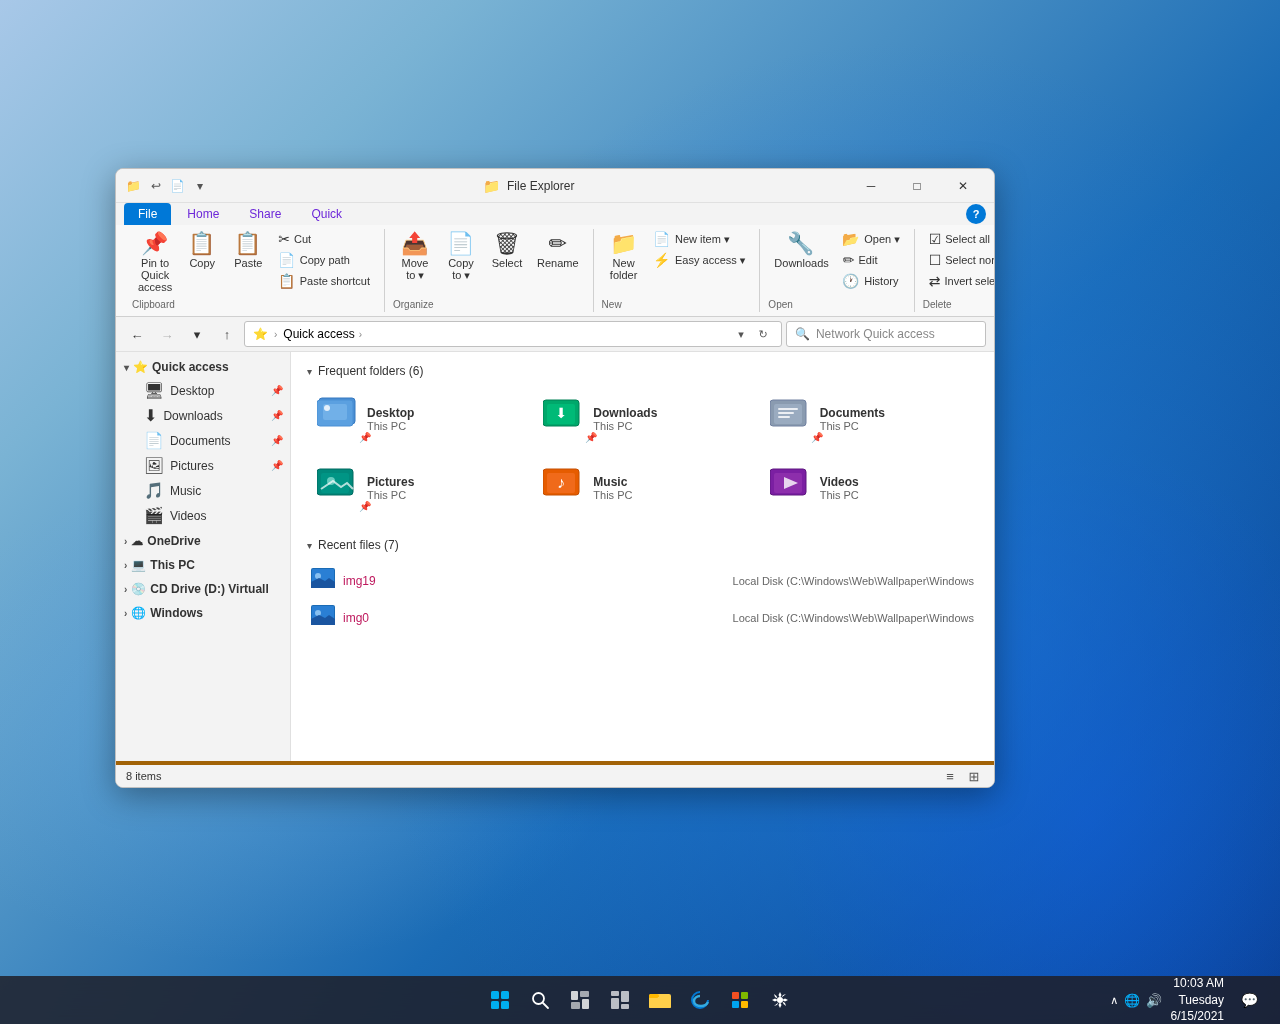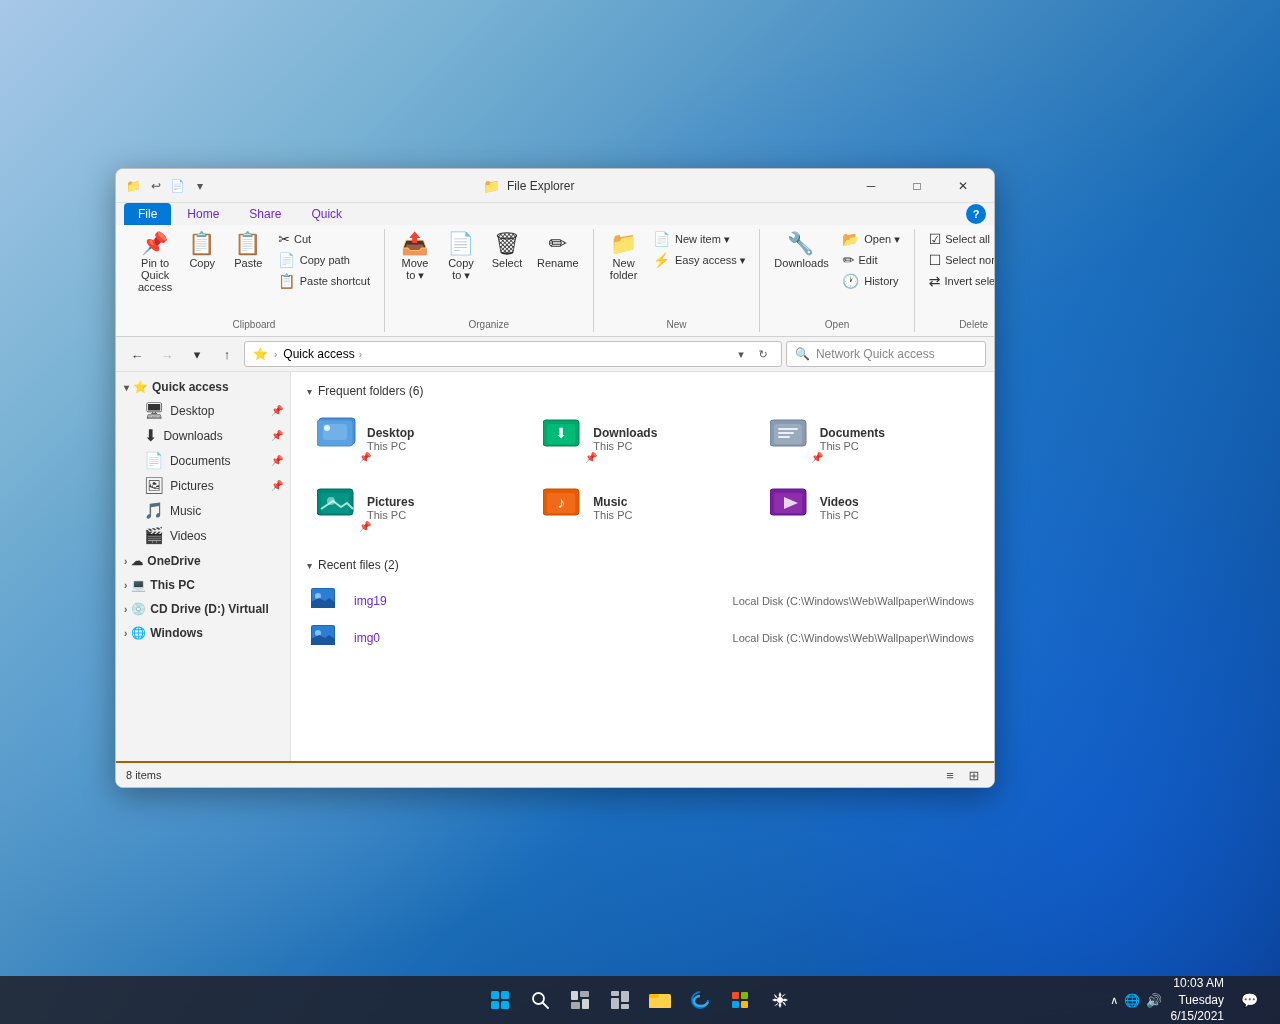--- a/index.html
+++ b/index.html
@@ -199,23 +199,22 @@
     .ribbon-group:last-child { border-right: none; }
     .ribbon-group-content {
       display: flex;
       align-items: flex-start;
       gap: 2px;
       flex: 1;
     }
     .ribbon-group-label {
       font-size: 10px;
       color: #666;
-      text-align: center;
+      text-align: left;
       padding: 2px 0;
-      margin-top: 20px;
     }
     .ribbon-btn {
       display: flex;
       flex-direction: column;
       align-items: center;
       justify-content: flex-start;
       padding: 4px 6px;
       cursor: pointer;
       border-radius: 3px;
       font-size: 11px;
@@ -418,28 +417,28 @@
     
     .recent-file {
       display: flex;
       align-items: center;
       padding: 6px 4px;
       cursor: pointer;
       border-radius: 3px;
       font-size: 12px;
     }
     .recent-file-icon { font-size: 20px; margin-right: 8px; }
-    .recent-file-name { color: #6d28d9; min-width: 80px; margin-left: 11px; }
+    .recent-file-name { color: #be185d; min-width: 80px; }
     .recent-file-path { color: #666; margin-left: auto; font-size: 11px; }
 
     
     .statusbar {
       height: 26px;
       background: #f3f3f3;
-      border-top: 2px solid #a16207;
+      border-top: 4px solid #a16207;
       display: flex;
       align-items: center;
       padding: 0 10px;
       font-size: 11px;
       color: #333;
       flex-shrink: 0;
     }
     .statusbar-right {
       margin-left: auto;
       display: flex;
@@ -806,21 +805,21 @@
           <div class="folder-tile-info">
             <span class="folder-tile-name">Videos</span>
             <span class="folder-tile-sub">This PC</span>
           </div>
         </div>
 
       </div>
 
       <div class="section-header">
         <span class="chevron">▾</span>
-        <span>Recent files (2)</span>
+        <span>Recent files (7)</span>
       </div>
 
       <div class="recent-file">
         <span class="recent-file-icon">
           <svg width="24" height="20" viewBox="0 0 24 20">
               <rect width="24" height="20" rx="2" fill="#1a6bb5"></rect>
               <rect x="1" y="1" width="22" height="18" rx="1" fill="#2a7fd4"></rect>
               <circle cx="7" cy="8" r="3" fill="#88c0f0"></circle>
               <path d="M0 14 L8 10 L14 13 L18 10 L24 14 L24 20 L0 20" fill="#1a55a0"></path>
             </svg>

